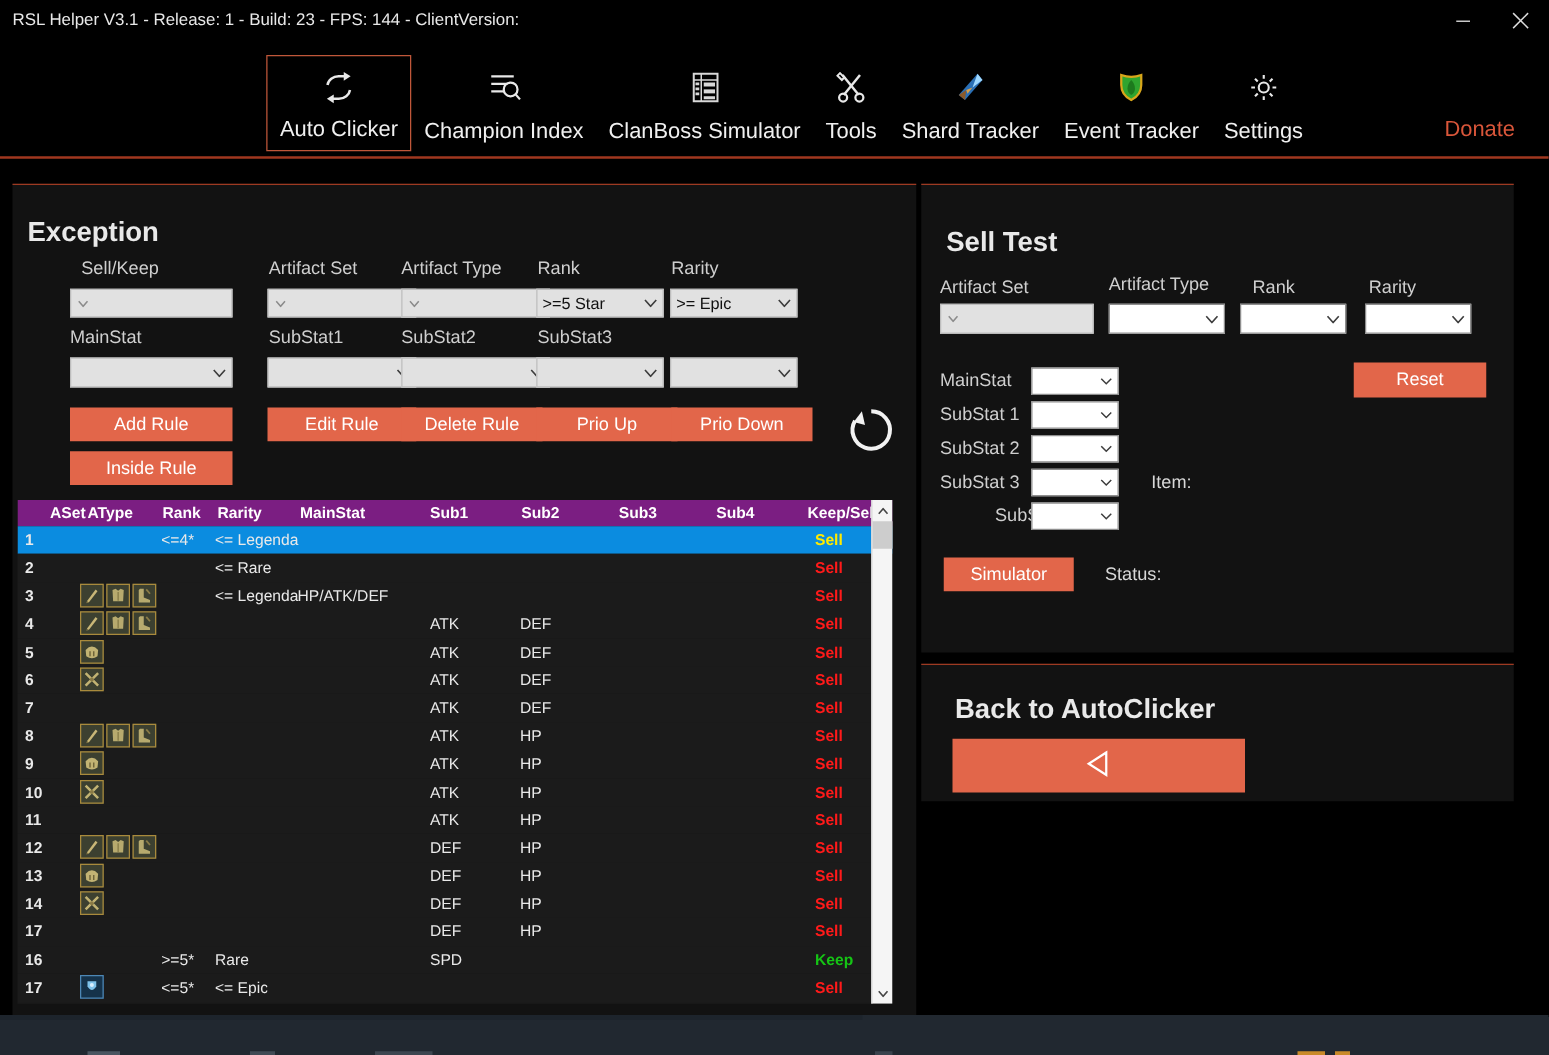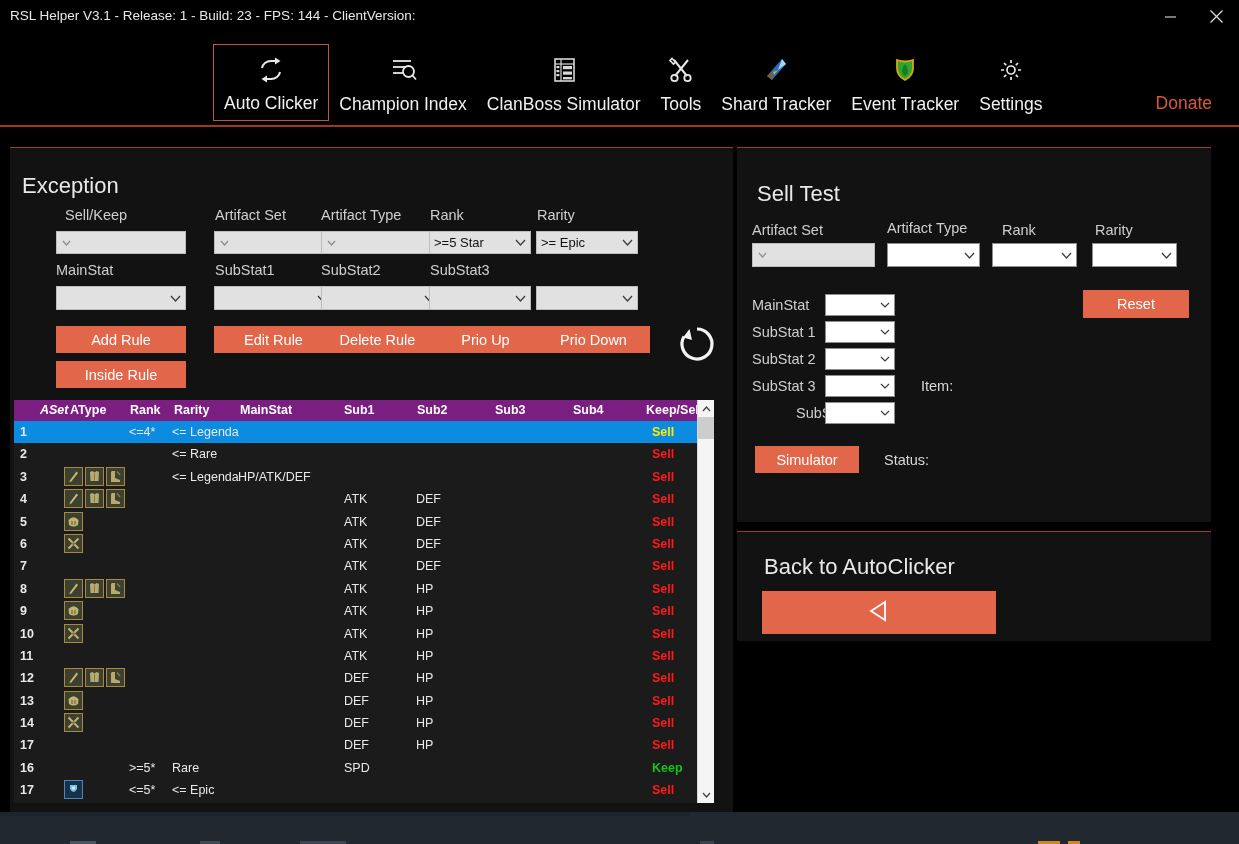--- a/index.html
+++ b/index.html
@@ -56,21 +56,21 @@
     background: #121212; border-top: 1px solid #9e3a22;
   }
   .panel-right-top {
     position: absolute; left: 737px; top: 147px; width: 474px; height: 375px;
     background: #121212; border-top: 1px solid #9e3a22;
   }
   .panel-right-bot {
     position: absolute; left: 737px; top: 531px; width: 474px; height: 110px;
     background: #121212; border-top: 1px solid #9e3a22;
   }
-  .panel-title { font-size: 22px; color: #e9e9e9; font-weight: 400; }
+  .panel-title { font-size: 22px; color: #e9e9e9; font-weight: 700; }
 
   
   .fld-label { position: absolute; font-size: 14.5px; color: #cfcfcf; white-space: nowrap; }
 
   .ddl {
     position: absolute; background: #e1e1e1; border: 1px solid #adadad;
     display: flex; align-items: center; font-size: 13px; color: #111;
     padding: 0 4px; user-select: none;
   }
   .ddl .val { flex: 1; white-space: nowrap; overflow: hidden; }
@@ -383,21 +383,21 @@
     <button class="btn" style="left:46px;  top:213px; width:130px; height:27px;">Inside Rule</button>
     <button class="btn" style="left:204px; top:178px; width:119px; height:27px;">Edit Rule</button>
     <button class="btn" style="left:311px; top:178px; width:113px; height:27px;">Delete Rule</button>
     <button class="btn" style="left:419px; top:178px; width:113px; height:27px;">Prio Up</button>
     <button class="btn" style="left:527px; top:178px; width:113px; height:27px;">Prio Down</button>
   </div>
 
   <div class="grid">
     <div class="grid-head">
       <span class="hc" style="left:6px;"></span>
-      <span class="hc" style="left:26px;font-style:italic;">ASet</span>
+      <span class="hc" style="left:26px;">ASet</span>
       <span class="hc" style="left:56px;">AType</span>
       <span class="hc" style="left:116px;">Rank</span>
       <span class="hc" style="left:160px;">Rarity</span>
       <span class="hc" style="left:226px;">MainStat</span>
       <span class="hc" style="left:330px;">Sub1</span>
       <span class="hc" style="left:403px;">Sub2</span>
       <span class="hc" style="left:481px;">Sub3</span>
       <span class="hc" style="left:559px;">Sub4</span>
       <span class="hc" style="left:632px;">Keep/Sell</span>
     </div>

